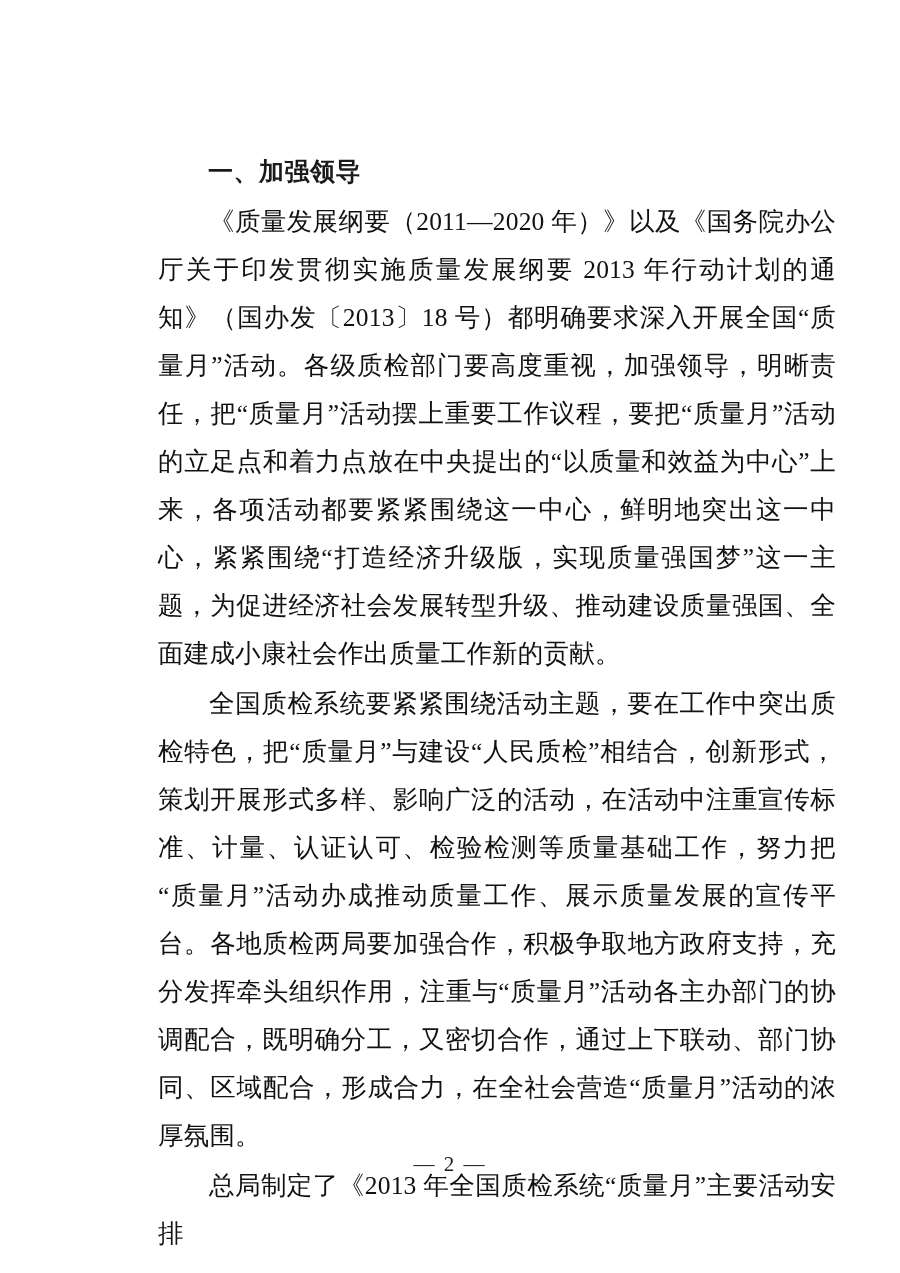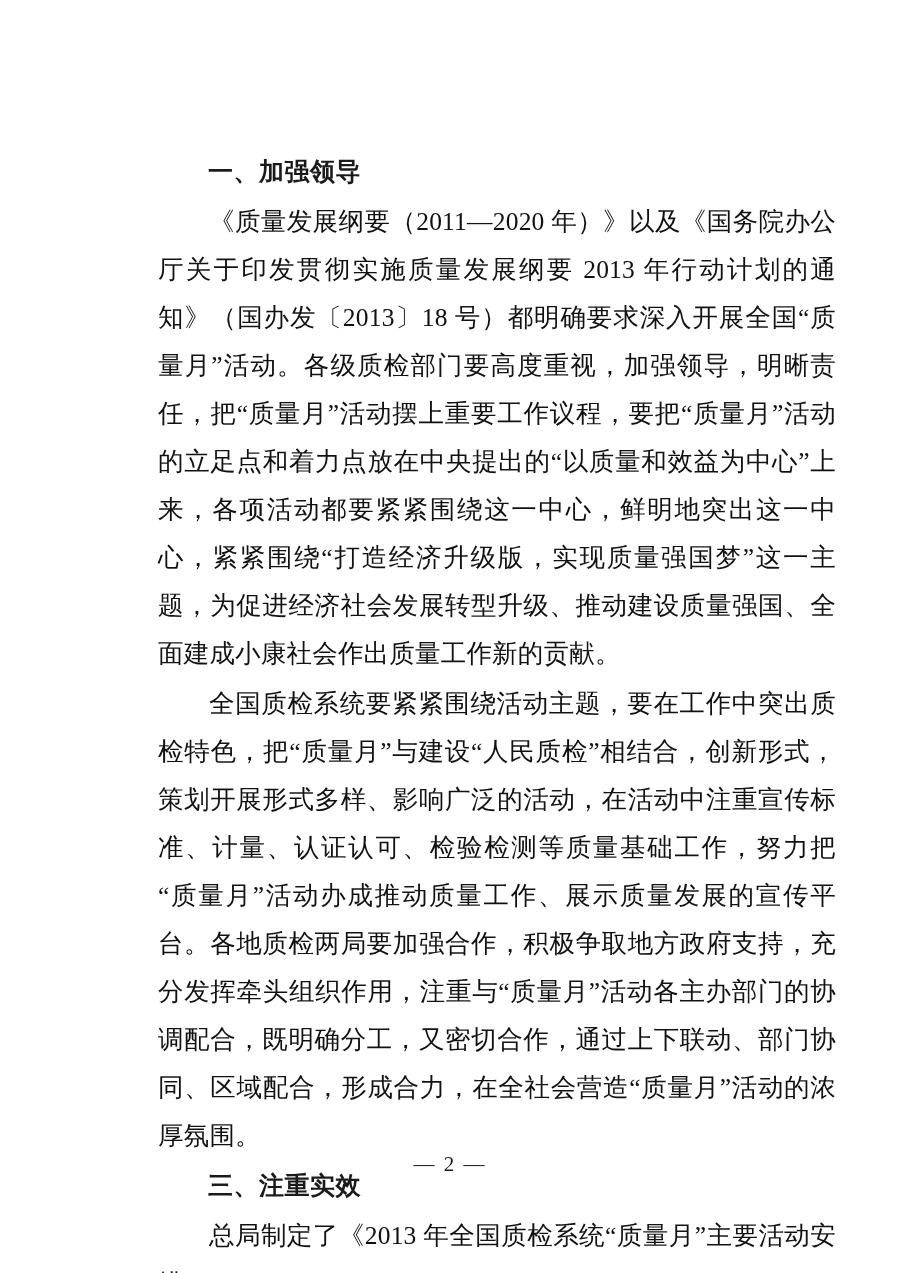--- a/index.html
+++ b/index.html
@@ -74,20 +74,19 @@
     <div class="section">
       <h2 class="heading">一、加强领导</h2>
       <p class="para">《质量发展纲要（2011—2020 年）》以及《国务院办公厅关于印发贯彻实施质量发展纲要 2013 年行动计划的通知》（国办发〔2013〕18 号）都明确要求深入开展全国“质量月”活动。各级质检部门要高度重视，加强领导，明晰责任，把“质量月”活动摆上重要工作议程，要把“质量月”活动的立足点和着力点放在中央提出的“以质量和效益为中心”上来，各项活动都要紧紧围绕这一中心，鲜明地突出这一中心，紧紧围绕“打造经济升级版，实现质量强国梦”这一主题，为促进经济社会发展转型升级、推动建设质量强国、全面建成小康社会作出质量工作新的贡献。</p>
     </div>
 
     <div class="section">
       <p class="para">全国质检系统要紧紧围绕活动主题，要在工作中突出质检特色，把“质量月”与建设“人民质检”相结合，创新形式，策划开展形式多样、影响广泛的活动，在活动中注重宣传标准、计量、认证认可、检验检测等质量基础工作，努力把“质量月”活动办成推动质量工作、展示质量发展的宣传平台。各地质检两局要加强合作，积极争取地方政府支持，充分发挥牵头组织作用，注重与“质量月”活动各主办部门的协调配合，既明确分工，又密切合作，通过上下联动、部门协同、区域配合，形成合力，在全社会营造“质量月”活动的浓厚氛围。</p>
     </div>
 
     <div class="section">
-      <h2 class="heading">三、注重实效</h2>
       <p class="para last">总局制定了《2013 年全国质检系统“质量月”主要活动安排</p>
     </div>
 
   </div>
 
   <div class="footer">— 2 —</div>
 </div>
 
 </body></html>

